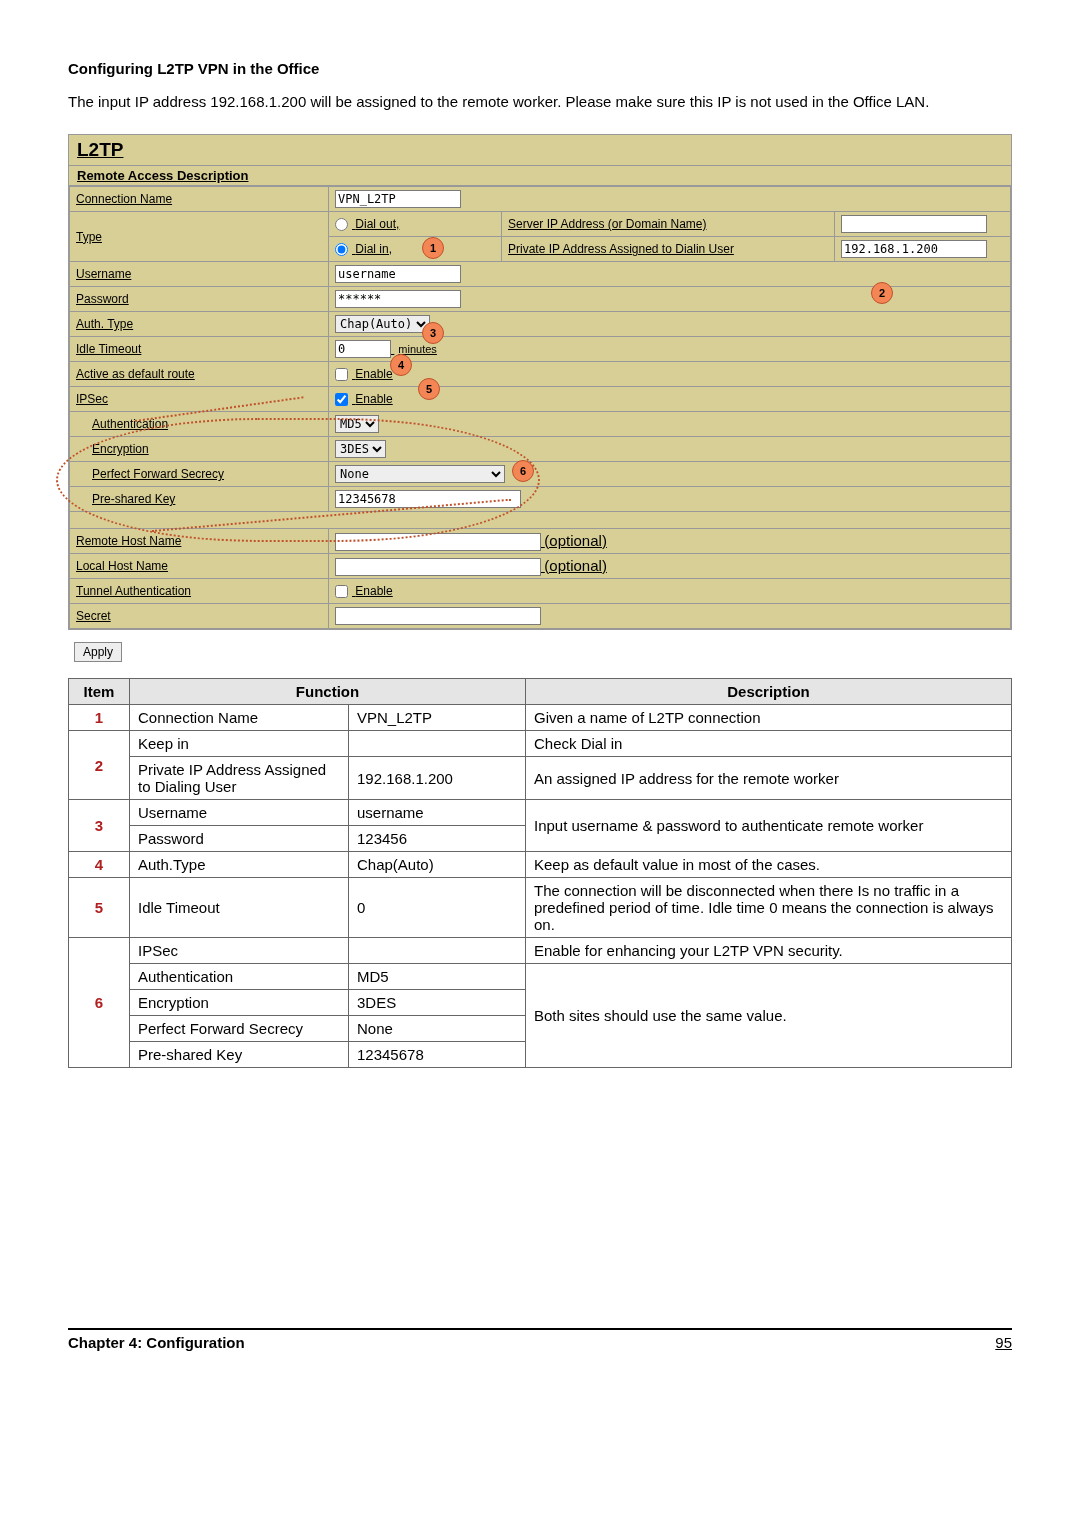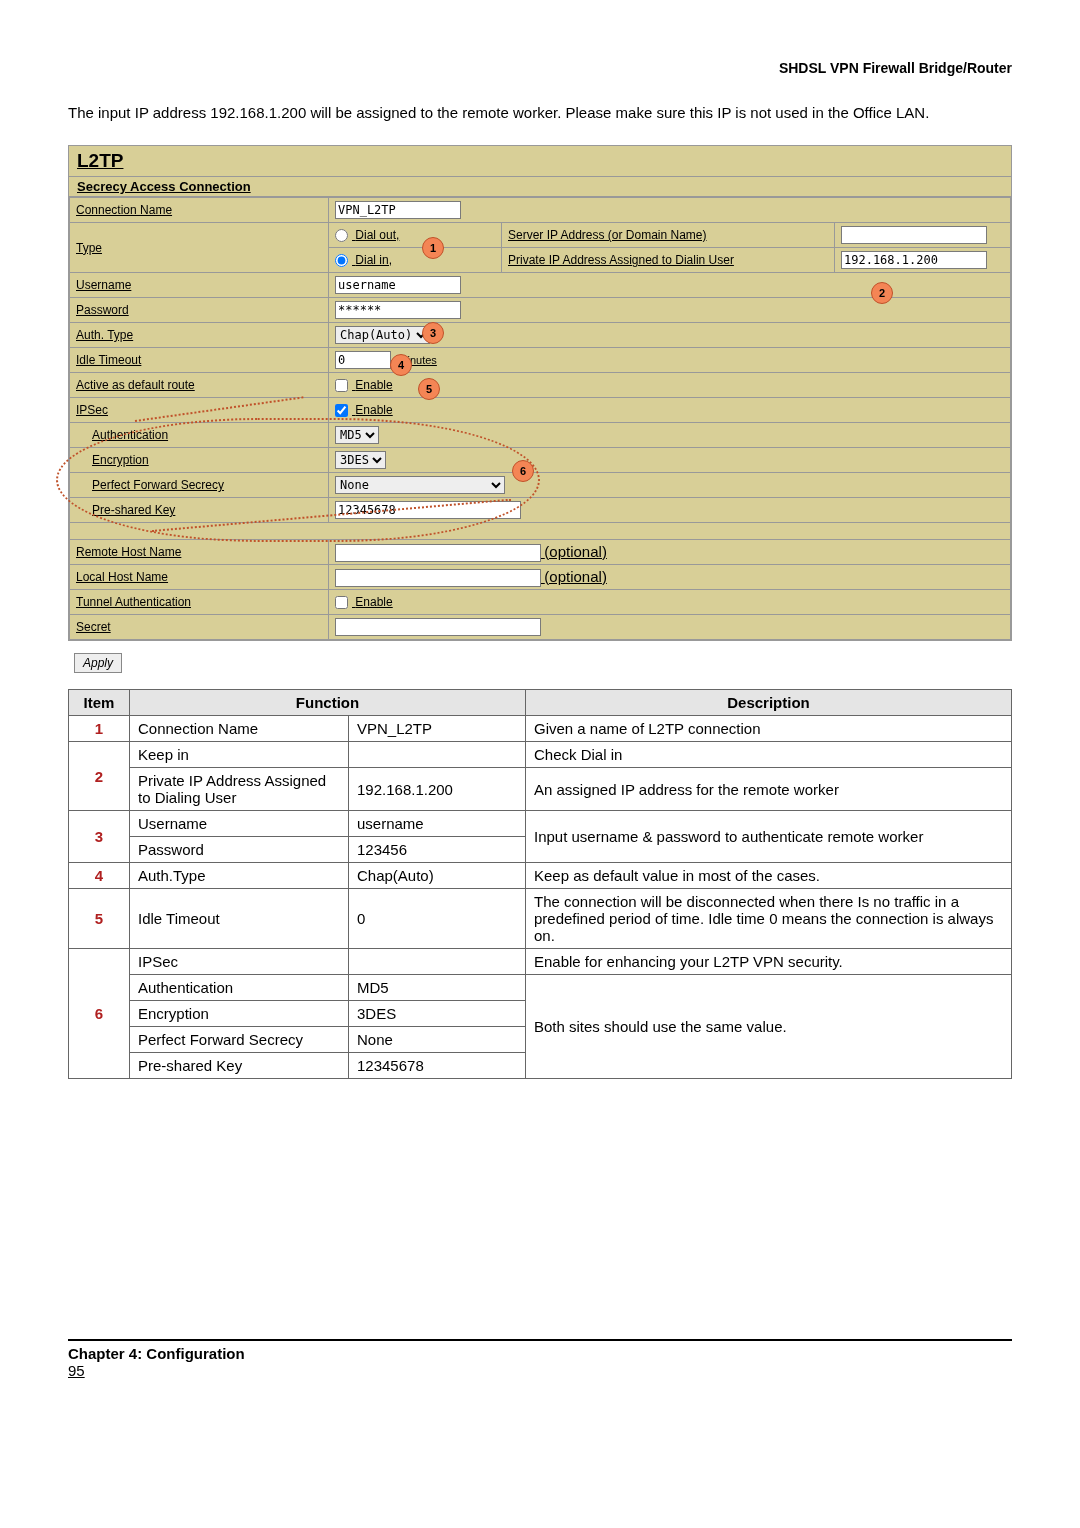--- a/index.html
+++ b/index.html
@@ -89,21 +89,20 @@
   .chk { margin: 0 4px 0 0; vertical-align: middle; }
   .radio { margin: 0 4px 0 0; vertical-align: middle; }
   .minutes { font-size: 11px; margin-left: 4px; }
   .optional { font-size: 15px; }
   .apply-row { padding: 6px; background: #fff; }
   button.apply {
     font-size: 12px;
     padding: 2px 8px;
     border: 1px solid #888;
     background: #eee;
-    font-style: italic;
   }
   
   .bubble {
     position: absolute;
     background: #f48555;
     border: 1px solid #c0522a;
     color: #000;
     font-size: 11px;
     font-weight: bold;
     border-radius: 50%;
@@ -155,34 +154,33 @@
   table.desc td.func1 { width: 202px; }
   table.desc td.func2 { width: 160px; }
   .footer {
     border-top: 2px solid #000;
     margin-top: 260px;
     padding-top: 4px;
     display: flex;
     justify-content: space-between;
     font-size: 15px;
     font-weight: bold;
-    flex-direction: column;
   }
   .footer .right { font-weight: normal; text-decoration: underline; }
 </style>
 </head>
 <body>
 
 <div class="page">
-  <div class="header-right">SHDSL VPN Firewall Bridge/Router</div>
+  <div class="subtitle">Configuring L2TP VPN in the Office</div>
   <div class="intro">The input IP address 192.168.1.200 will be assigned to the remote worker. Please make sure this IP is not used in the Office LAN.</div>
 
   <div class="panel-wrap" style="position:relative;">
     <div class="panel-title">L2TP</div>
-    <div class="section-title">Secrecy Access Connection</div>
+    <div class="section-title">Remote Access Description</div>
 
     <table class="form">
       <tbody>
           <tr>
         <td class="label">Connection Name</td>
         <td class="val" colspan="3">
           <input class="tf" style="width: 120px;" value="VPN_L2TP">
         </td>
       </tr>
       <tr>

